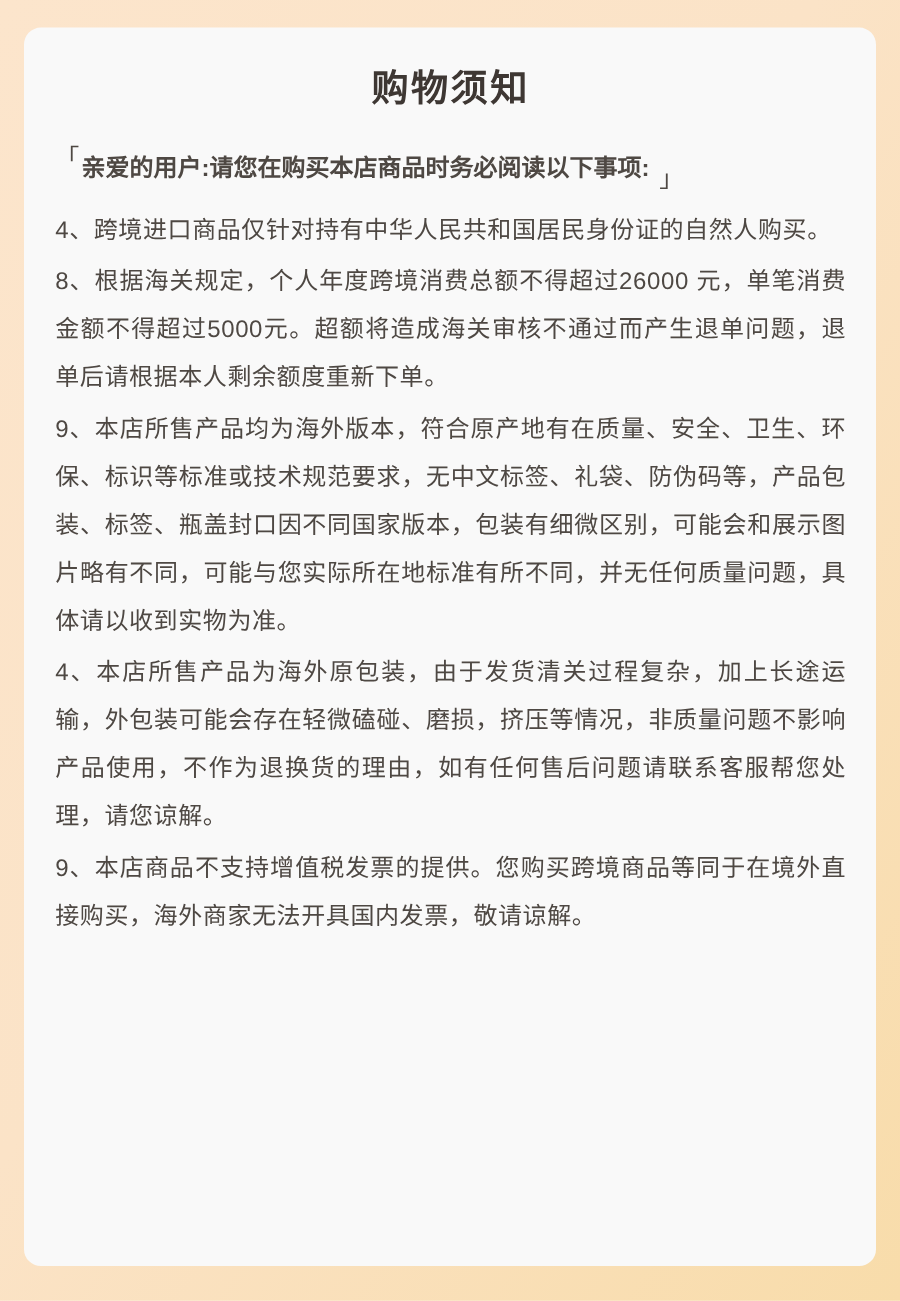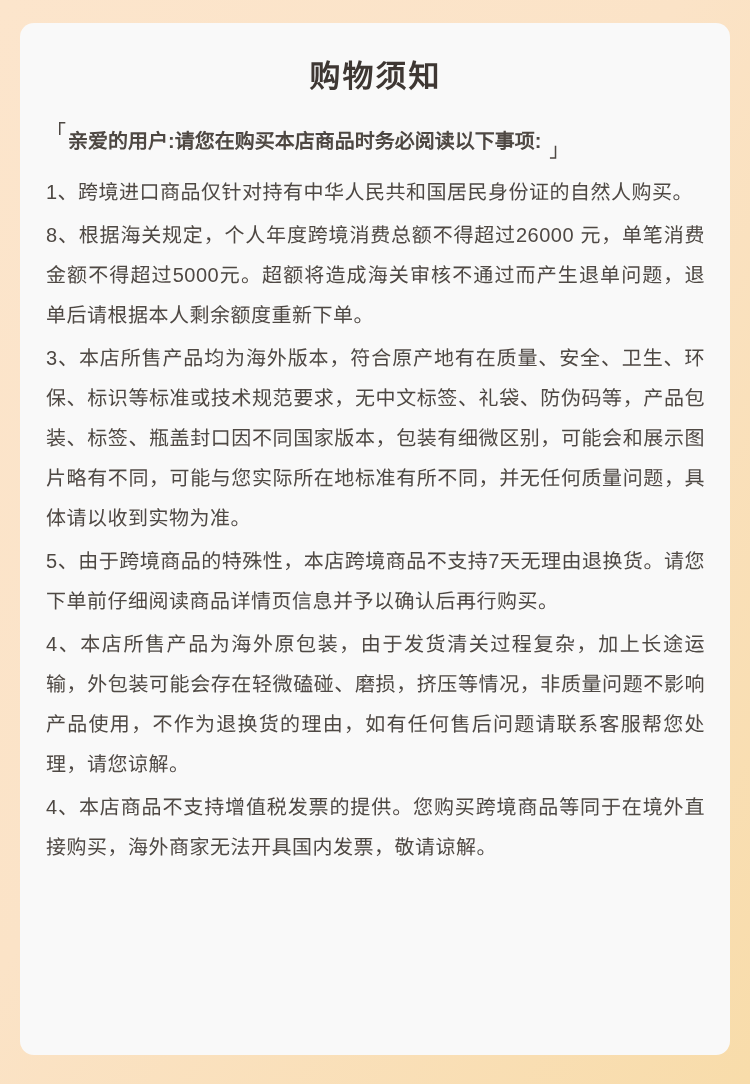--- a/index.html
+++ b/index.html
@@ -24,21 +24,21 @@
     width: 710px;
     height: 1032px;
     box-sizing: border-box;
     background: var(--card-background, #f9f9f9);
     border-radius: 14px;
     padding: 38px 25px 0 26px;
   }
   .title {
     margin: 0;
     text-align: center;
-    font-family: Liberation Serif, serif;
+    font-family: Liberation Mono, monospace;
     font-weight: 700;
     font-size: 31px;
     line-height: 32px;
     letter-spacing: 2px;
     color: var(--title-text, #3e3733);
   }
   .notice-header {
     margin-top: 33px;
     font-size: 20px;
     font-weight: 700;
@@ -78,21 +78,20 @@
 
 <div class="card">
 
   <h1 class="title">购物须知</h1>
 
   <div class="notice-header">
     <span class="bracket open">「</span><span>亲爱的用户:请您在购买本店商品时务必阅读以下事项:</span><span class="bracket close">」</span>
   </div>
 
   <div class="notice-list">
-    <p class="notice-item">1、跨境进口商品仅针对持有中华人民共和国居民身份证的自然人购买。</p>
+    <p class="notice-item">4、跨境进口商品仅针对持有中华人民共和国居民身份证的自然人购买。</p>
     <p class="notice-item">8、根据海关规定，个人年度跨境消费总额不得超过26000 元，单笔消费金额不得超过5000元。超额将造成海关审核不通过而产生退单问题，退单后请根据本人剩余额度重新下单。</p>
-    <p class="notice-item">3、本店所售产品均为海外版本，符合原产地有在质量、安全、卫生、环保、标识等标准或技术规范要求，无中文标签、礼袋、防伪码等，产品包装、标签、瓶盖封口因不同国家版本，包装有细微区别，可能会和展示图片略有不同，可能与您实际所在地标准有所不同，并无任何质量问题，具体请以收到实物为准。</p>
-    <p class="notice-item">5、由于跨境商品的特殊性，本店跨境商品不支持7天无理由退换货。请您下单前仔细阅读商品详情页信息并予以确认后再行购买。</p>
+    <p class="notice-item">9、本店所售产品均为海外版本，符合原产地有在质量、安全、卫生、环保、标识等标准或技术规范要求，无中文标签、礼袋、防伪码等，产品包装、标签、瓶盖封口因不同国家版本，包装有细微区别，可能会和展示图片略有不同，可能与您实际所在地标准有所不同，并无任何质量问题，具体请以收到实物为准。</p>
     <p class="notice-item">4、本店所售产品为海外原包装，由于发货清关过程复杂，加上长途运输，外包装可能会存在轻微磕碰、磨损，挤压等情况，非质量问题不影响产品使用，不作为退换货的理由，如有任何售后问题请联系客服帮您处理，请您谅解。</p>
-    <p class="notice-item">4、本店商品不支持增值税发票的提供。您购买跨境商品等同于在境外直接购买，海外商家无法开具国内发票，敬请谅解。</p>
+    <p class="notice-item">9、本店商品不支持增值税发票的提供。您购买跨境商品等同于在境外直接购买，海外商家无法开具国内发票，敬请谅解。</p>
   </div>
 
 </div>
 
 </body></html>

